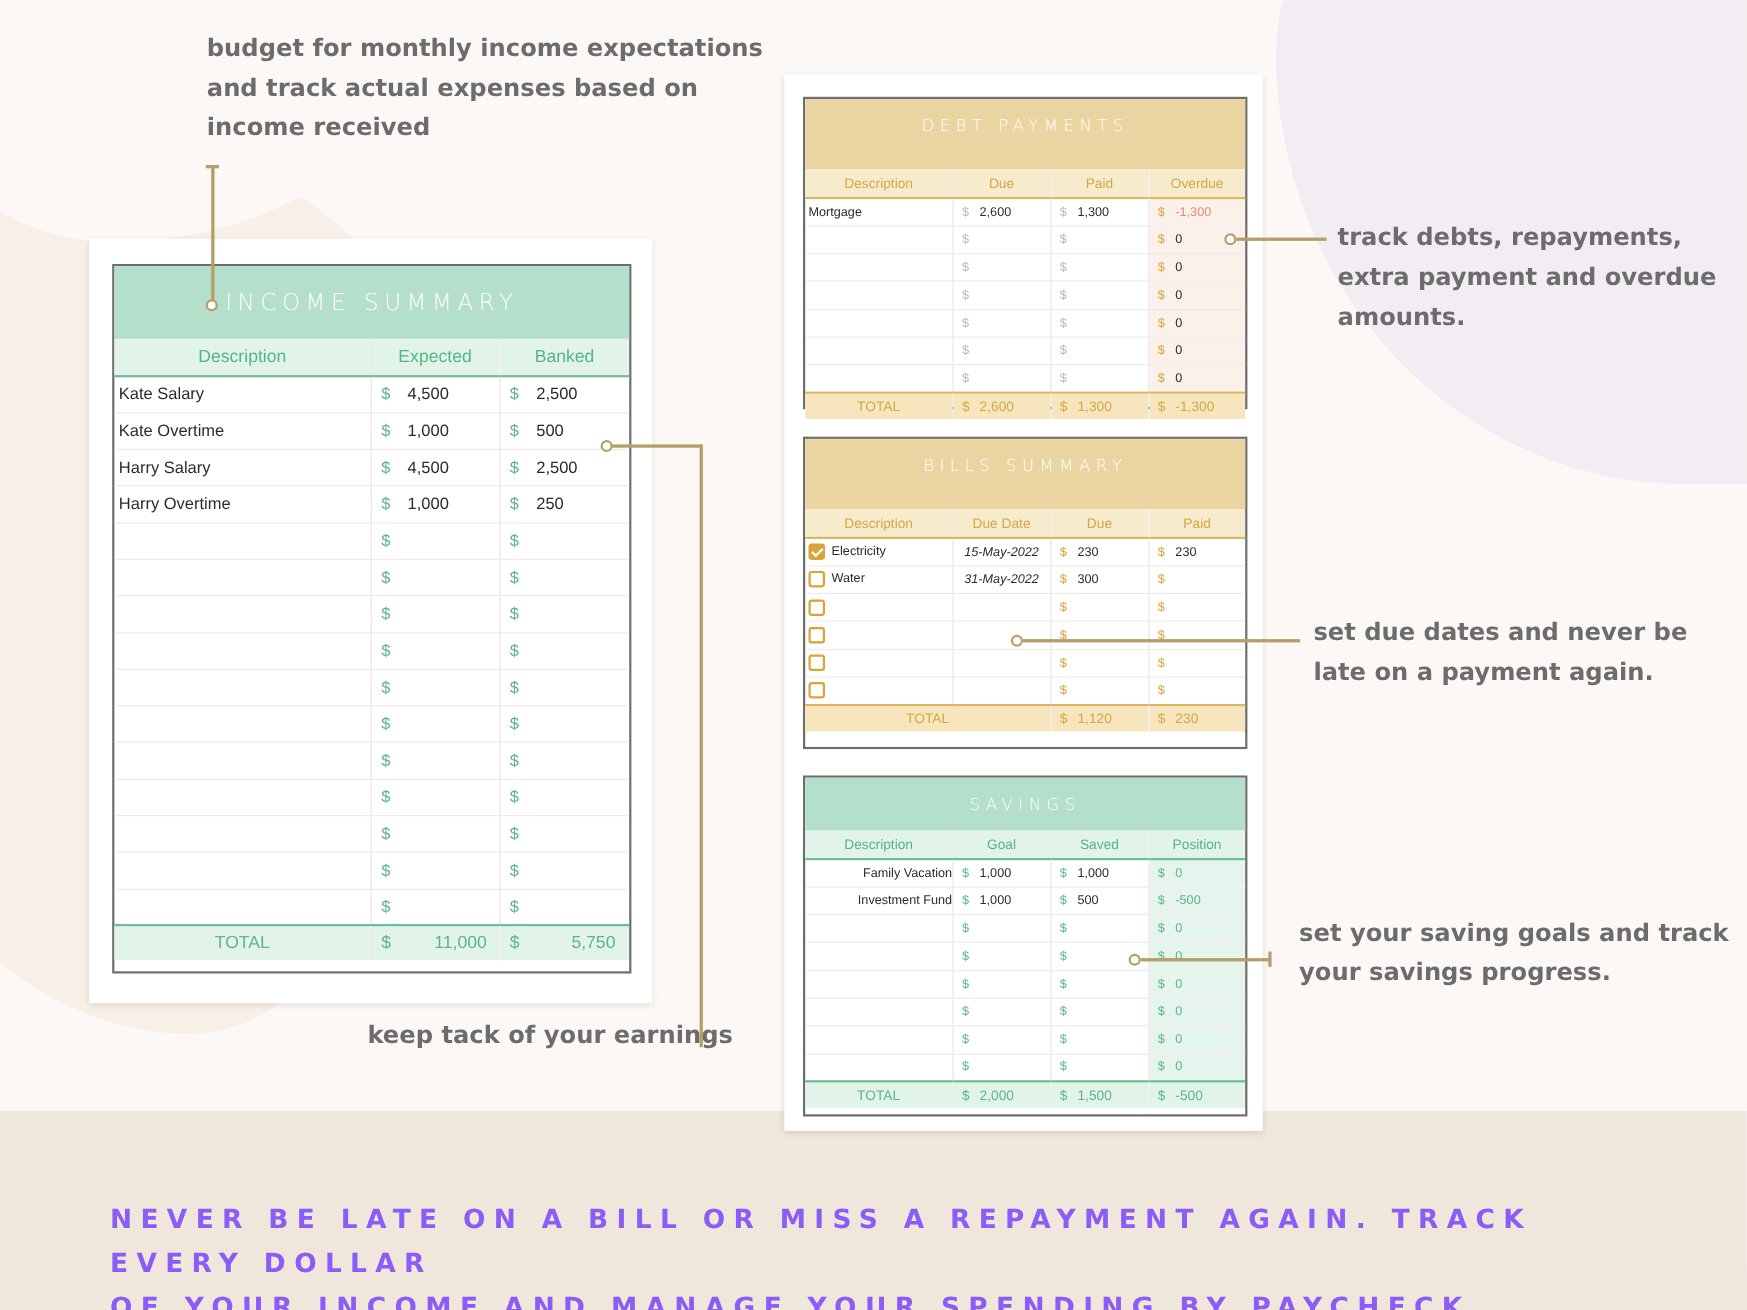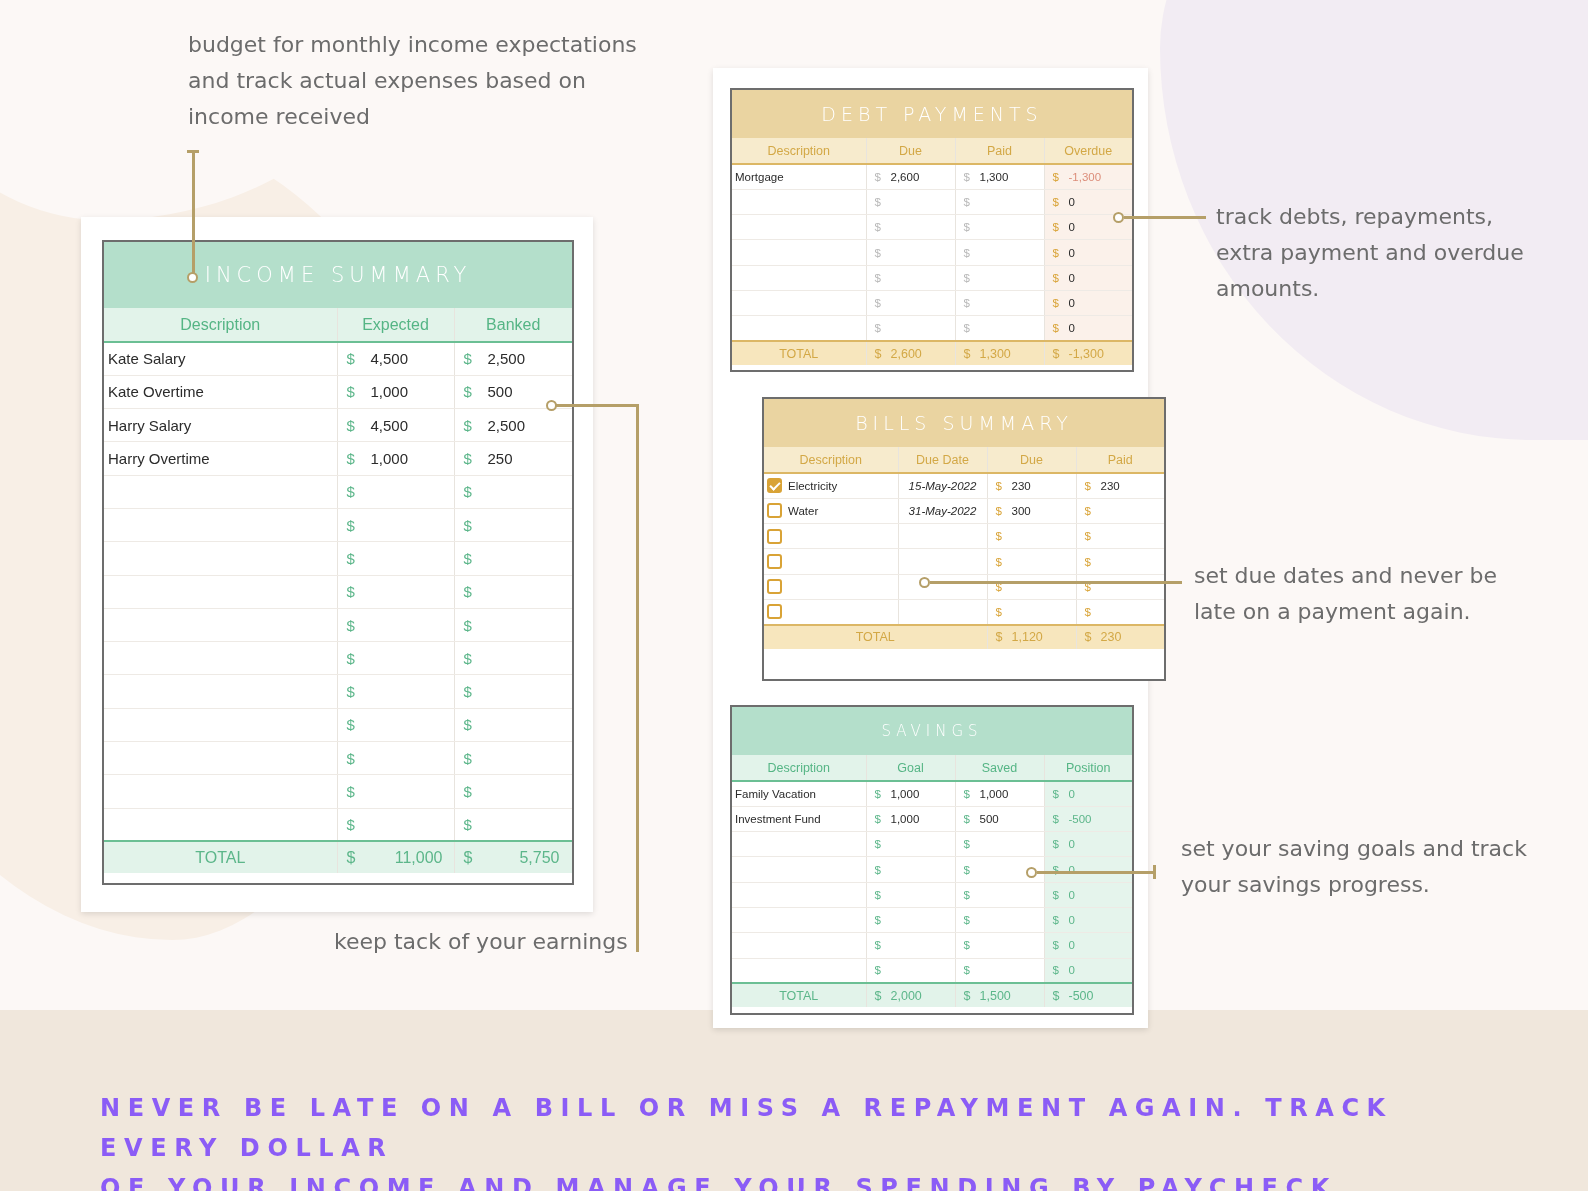--- a/index.html
+++ b/index.html
@@ -26,21 +26,21 @@
     position: absolute; left: 0; top: 1010px; width: 1588px; height: 181px;
     background: #f0e7dc;
   }
   .tagline {
     position: absolute; left: 100px; top: 1066px; width: 1420px;
     font-family: "DejaVu Sans", sans-serif; font-weight: bold;
     color: #8b5cf6; font-size: 24px; letter-spacing: 7.6px; line-height: 40px; margin-top: 22px;
   }
   .note {
     position: absolute; font-family: "DejaVu Sans", sans-serif;
-    font-size: 22px; line-height: 36px; color: #6c6c6c; font-weight: 400;
+    font-size: 22px; line-height: 36px; color: #6c6c6c; font-weight: 700;
   }
   .paper {
     position: absolute; background: #ffffff;
     box-shadow: 0 2px 6px rgba(0,0,0,0.12);
   }
   .sheet {
     position: absolute; border: 2px solid #6d6d6d; background: #fff;
   }
   .sheet table { width: 100%; border-collapse: collapse; table-layout: fixed; }
   .sheet td { border-right: 1px solid #e8e4de; border-bottom: 1px solid #eeeae5; white-space: nowrap; overflow: hidden; }
@@ -55,21 +55,21 @@
   .inc td { height: 33.3px; font-size: 15px; }
   .inc .hdr td { background: #e2f3ea; color: #55b585; text-align: center; border-bottom: 2px solid #6bbf94; height: 34px; font-size: 16px; }
   .inc .desc { padding-left: 4px; color: #2b2b2b; }
   .inc .money { padding-left: 9px; color: #2b2b2b; }
   .inc .money .dollar { color: #5cb68a; width: 24px; }
   .inc .tot td { background: #e2f3ea; color: #5cb68a; border-top: 2px solid #6bbf94; border-bottom: none; height: 32px; font-size: 16px; }
   .inc .tot .lbl { text-align: center; }
   .inc .tot .money { color: #5cb68a; margin-top: 28px; }
   .inc .tot .num { display: inline-block; width: 72px; text-align: right; }
   
-  .gold .title-bar { background: #ead4a1; height: 48px; line-height: 48px; font-size: 19px; }
+  .gold .title-bar { background: #ead4a1; height: 64px; line-height: 48px; font-size: 15px; }
   .gold td { height: 25.3px; font-size: 11.5px; }
   .gold .hdr td { background: #f7ebcd; color: #d3a846; text-align: center; border-bottom: 2px solid #dcb765; font-size: 12.5px; height: 26px; }
   .gold .desc { padding-left: 3px; color: #2b2b2b; }
   .gold .money { padding-left: 8px; color: #2b2b2b; margin-top: 46px; }
   .gold .money .dollar { color: #b8b8b8; width: 16px; }
   .gold .over { background: #fbf1ea; }
   .gold .over .dollar { color: #d9a336; }
   .gold .neg { color: #dc8d7a; }
   .gold .tot td { background: #f7e6bd; color: #d3a846; border-top: 2px solid #dcb765; border-bottom: none; height: 24px; font-size: 12.5px; }
   .gold .tot .lbl { text-align: center; }
@@ -84,21 +84,21 @@
   .chk.on::after {
     content: ""; position: absolute; left: 3px; top: 0px; width: 4px; height: 8px;
     border: solid #fff; border-width: 0 2px 2px 0; transform: rotate(45deg);
   }
   .chkcell span.t { vertical-align: middle; color: #2b2b2b; }
   .dated { text-align: center; color: #2b2b2b; font-style: italic; }
   
   .sav .title-bar { background: #b4dfcb; height: 48px; line-height: 48px; font-size: 15px; }
   .sav td { height: 25.3px; font-size: 11.5px; }
   .sav .hdr td { background: #e2f3ea; color: #55b585; text-align: center; border-bottom: 2px solid #6bbf94; font-size: 12.5px; height: 26px; }
-  .sav .desc { padding-left: 3px; color: #2b2b2b; }
+  .sav .desc { padding-left: 3px; color: #2b2b2b; text-align: right; }
   .sav .money { padding-left: 8px; color: #2b2b2b; }
   .sav .money .dollar { color: #5cb68a; width: 16px; }
   .sav .pos { background: #e5f4ec; color: #5cb68a; }
   .sav .tot td { background: #e2f3ea; color: #5cb68a; border-top: 2px solid #6bbf94; border-bottom: none; height: 24px; font-size: 12.5px; }
   .sav .tot .lbl { text-align: center; }
   .sav .tot .money { color: #5cb68a; margin-top: 32px; }
   
   .line { position: absolute; background: #b59f68; }
   .dot {
     position: absolute; width: 11px; height: 11px; border: 2px solid #b59f68;
@@ -300,21 +300,21 @@
         <tr class="tot">
           <td class="lbl">TOTAL</td>
           <td class="money"><span class="dollar">$</span><span class="num">2,600</span></td>
           <td class="money"><span class="dollar">$</span><span class="num">1,300</span></td>
           <td class="money"><span class="dollar">$</span><span class="num">-1,300</span></td>
         </tr>
       </tbody>
   </table>
 </div>
 
-<div class="sheet gold bills" style="left:762px; top:397px; width:404px; height:284px;">
+<div class="sheet gold bills" style="left:730px; top:397px; width:404px; height:284px;">
   <div class="title-bar">BILLS SUMMARY</div>
   <table>
     <colgroup>
         <col style="width:134px">
         <col style="width:89px">
         <col style="width:89px">
         <col>
       </colgroup>
     <tbody id="bills-body">
       <tr class="hdr">

